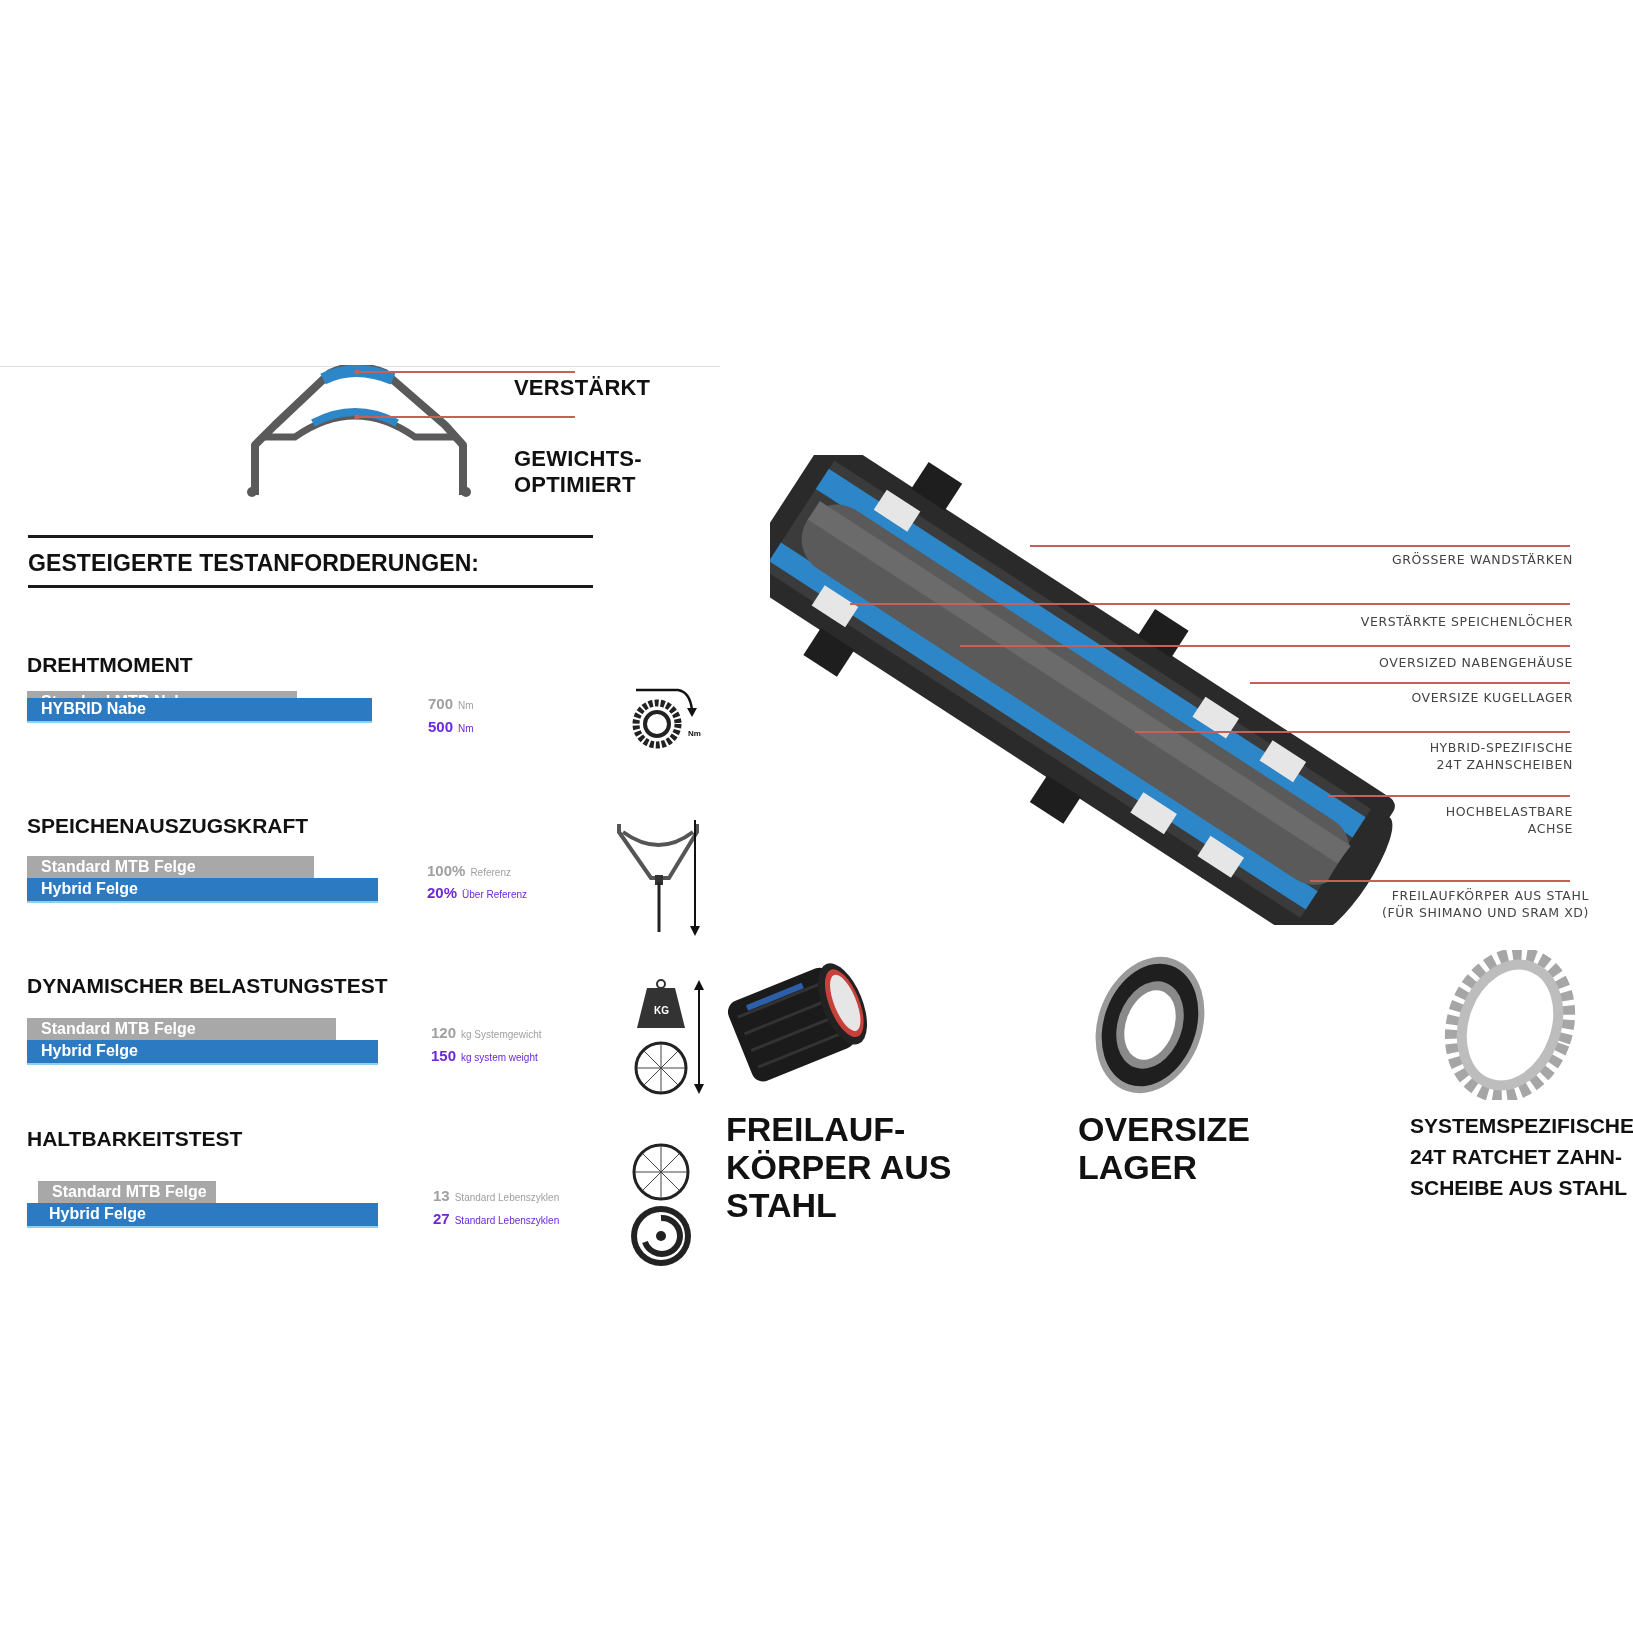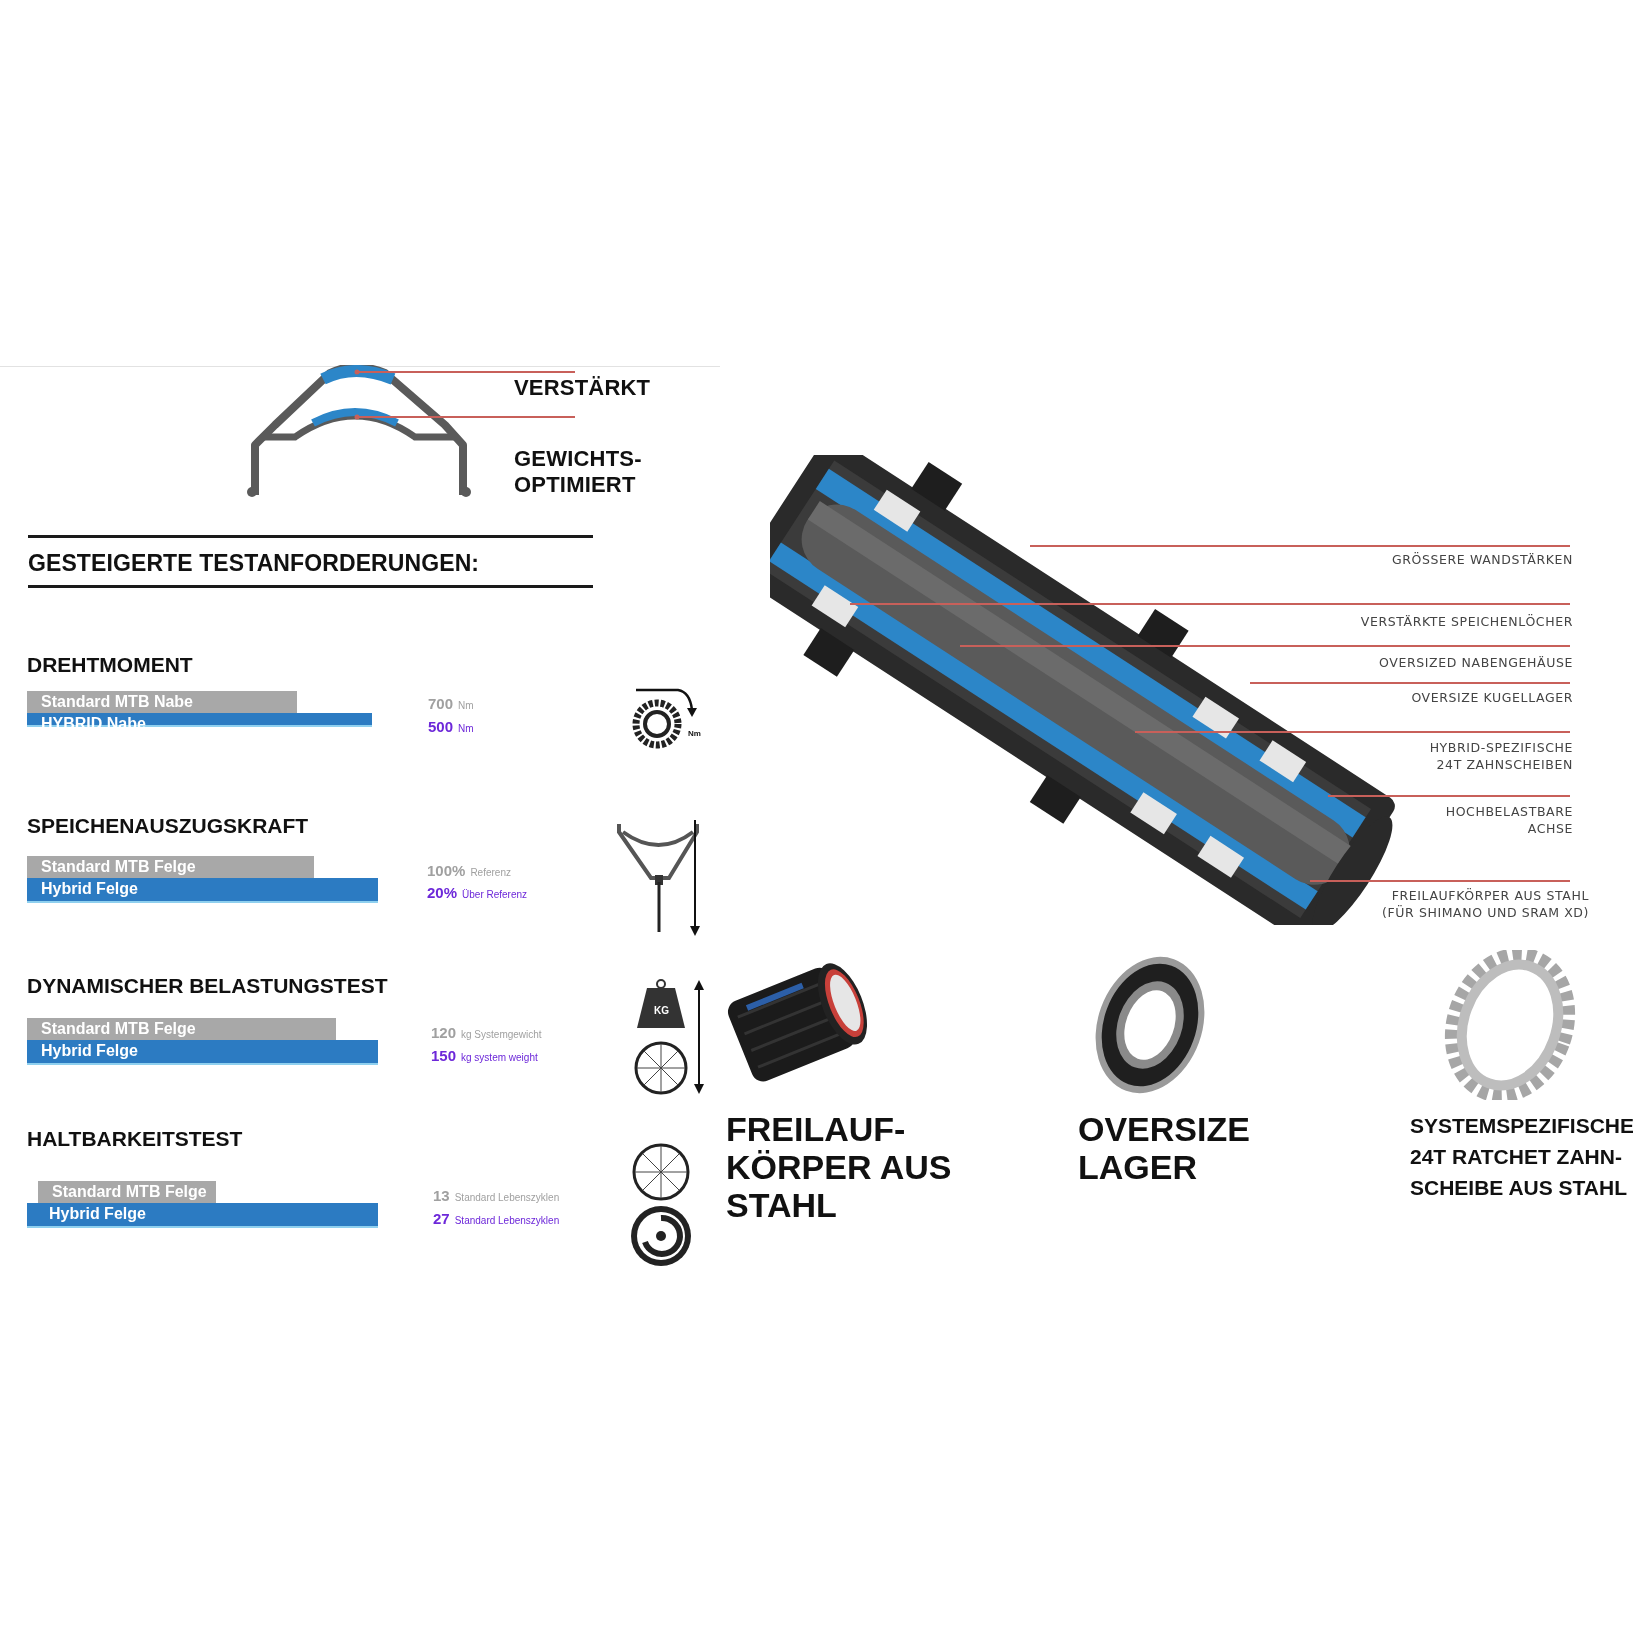--- a/index.html
+++ b/index.html
@@ -48,21 +48,21 @@
   <div>GEWICHTS-</div>
   <div>OPTIMIERT</div>
 </div>
 
 <div class="abs rule" style="left:28px; top:535px; width:565px;"></div>
 <div class="abs section-title" style="left:28px; top:550px;">GESTEIGERTE TESTANFORDERUNGEN:</div>
 <div class="abs rule" style="left:28px; top:585px; width:565px;"></div>
 
 <div class="abs section-heading" style="left:27px; top:653px;">DREHTMOMENT</div>
 <div class="abs bar gray" style="left:27px; top:691px; width:270px;">Standard MTB Nabe</div>
-<div class="abs bar blue" style="left:27px; top:713px; width:345px; height:14px;">HYBRID Nabe</div>
+<div class="abs bar blue" style="left:27px; top:698px; width:345px; height:25px;">HYBRID Nabe</div>
 <div class="abs val gray" style="left:428px; top:695px;"><span class="num">700</span><span class="unit">Nm</span></div>
 <div class="abs val blue" style="left:428px; top:718px;"><span class="num">500</span><span class="unit">Nm</span></div>
 <div class="abs" style="left:630px; top:684px;">
   <svg width="80" height="70" viewBox="0 0 80 70">
     <path d="M6 6 L48 6 Q60 8 62 26" fill="none" stroke="#111" stroke-width="2.5"></path>
     <polygon points="57,24 67,24 62,33" fill="#111"></polygon>
     <circle cx="27" cy="40" r="21" fill="none" stroke="#222" stroke-width="7" stroke-dasharray="4 2"></circle>
     <circle cx="27" cy="40" r="12" fill="none" stroke="#222" stroke-width="4"></circle>
     <text x="58" y="52" font-size="8" font-weight="bold" fill="#111" font-family="Liberation Sans, sans-serif">Nm</text>
   </svg>

